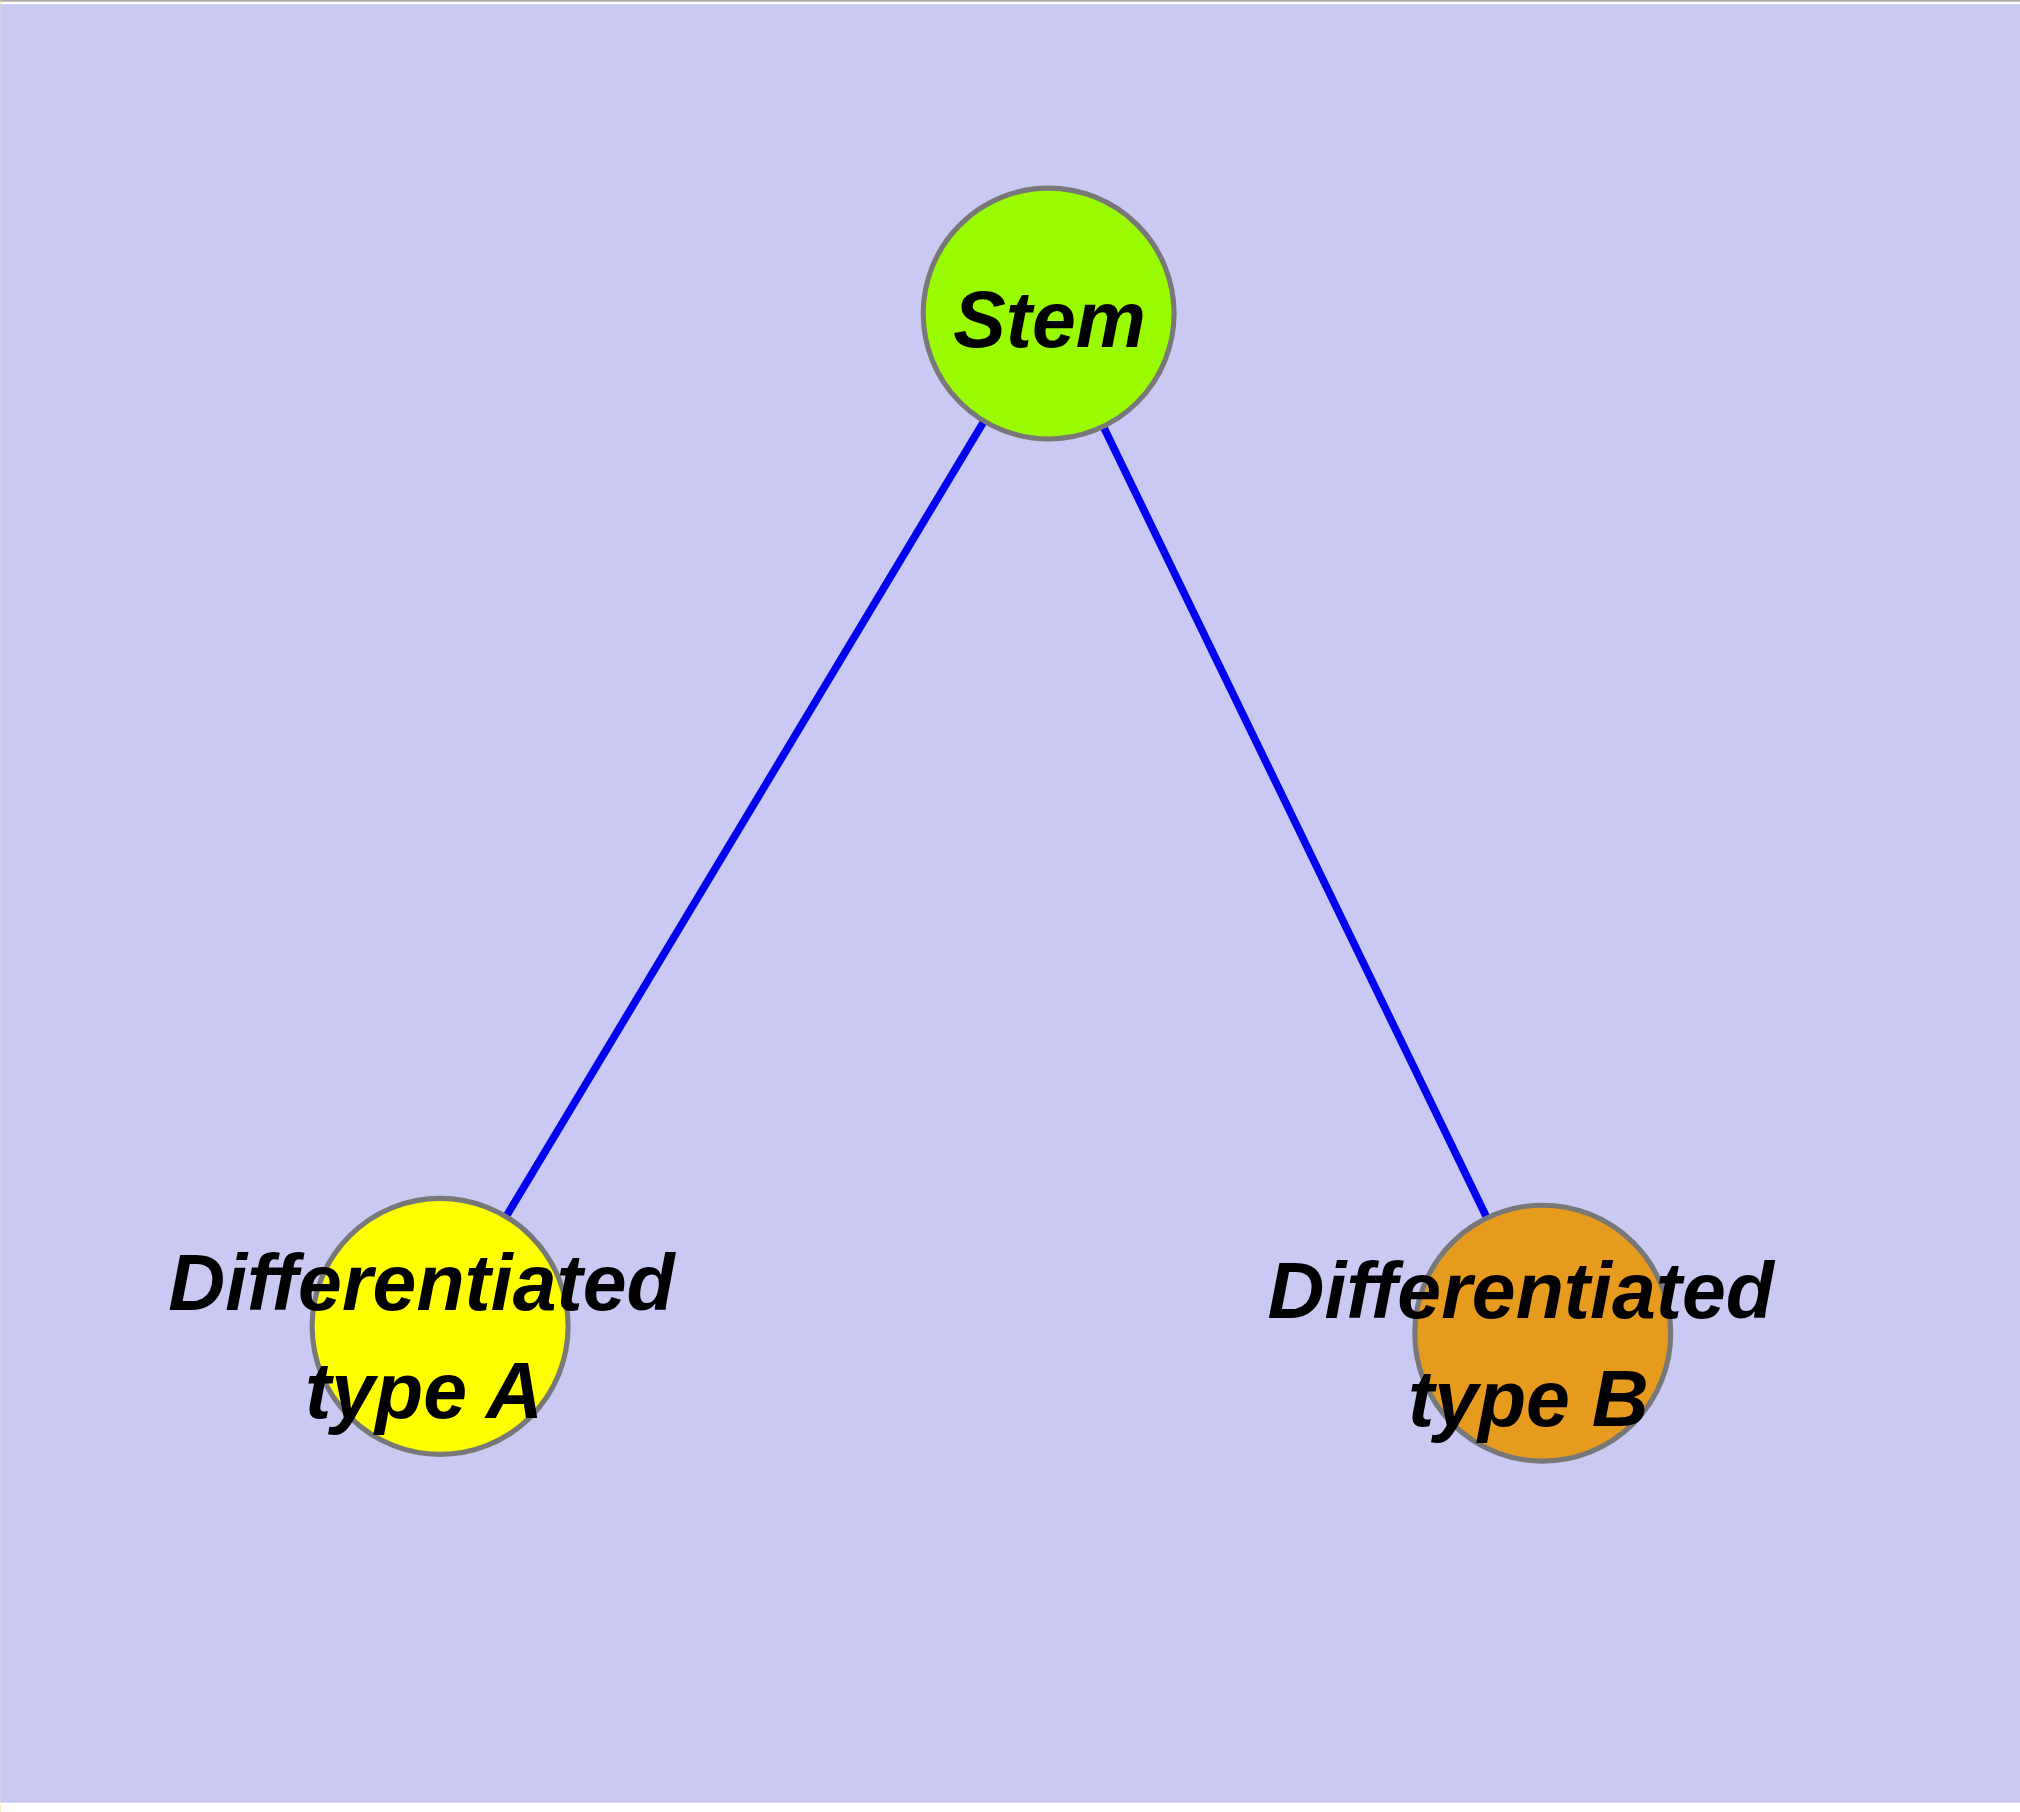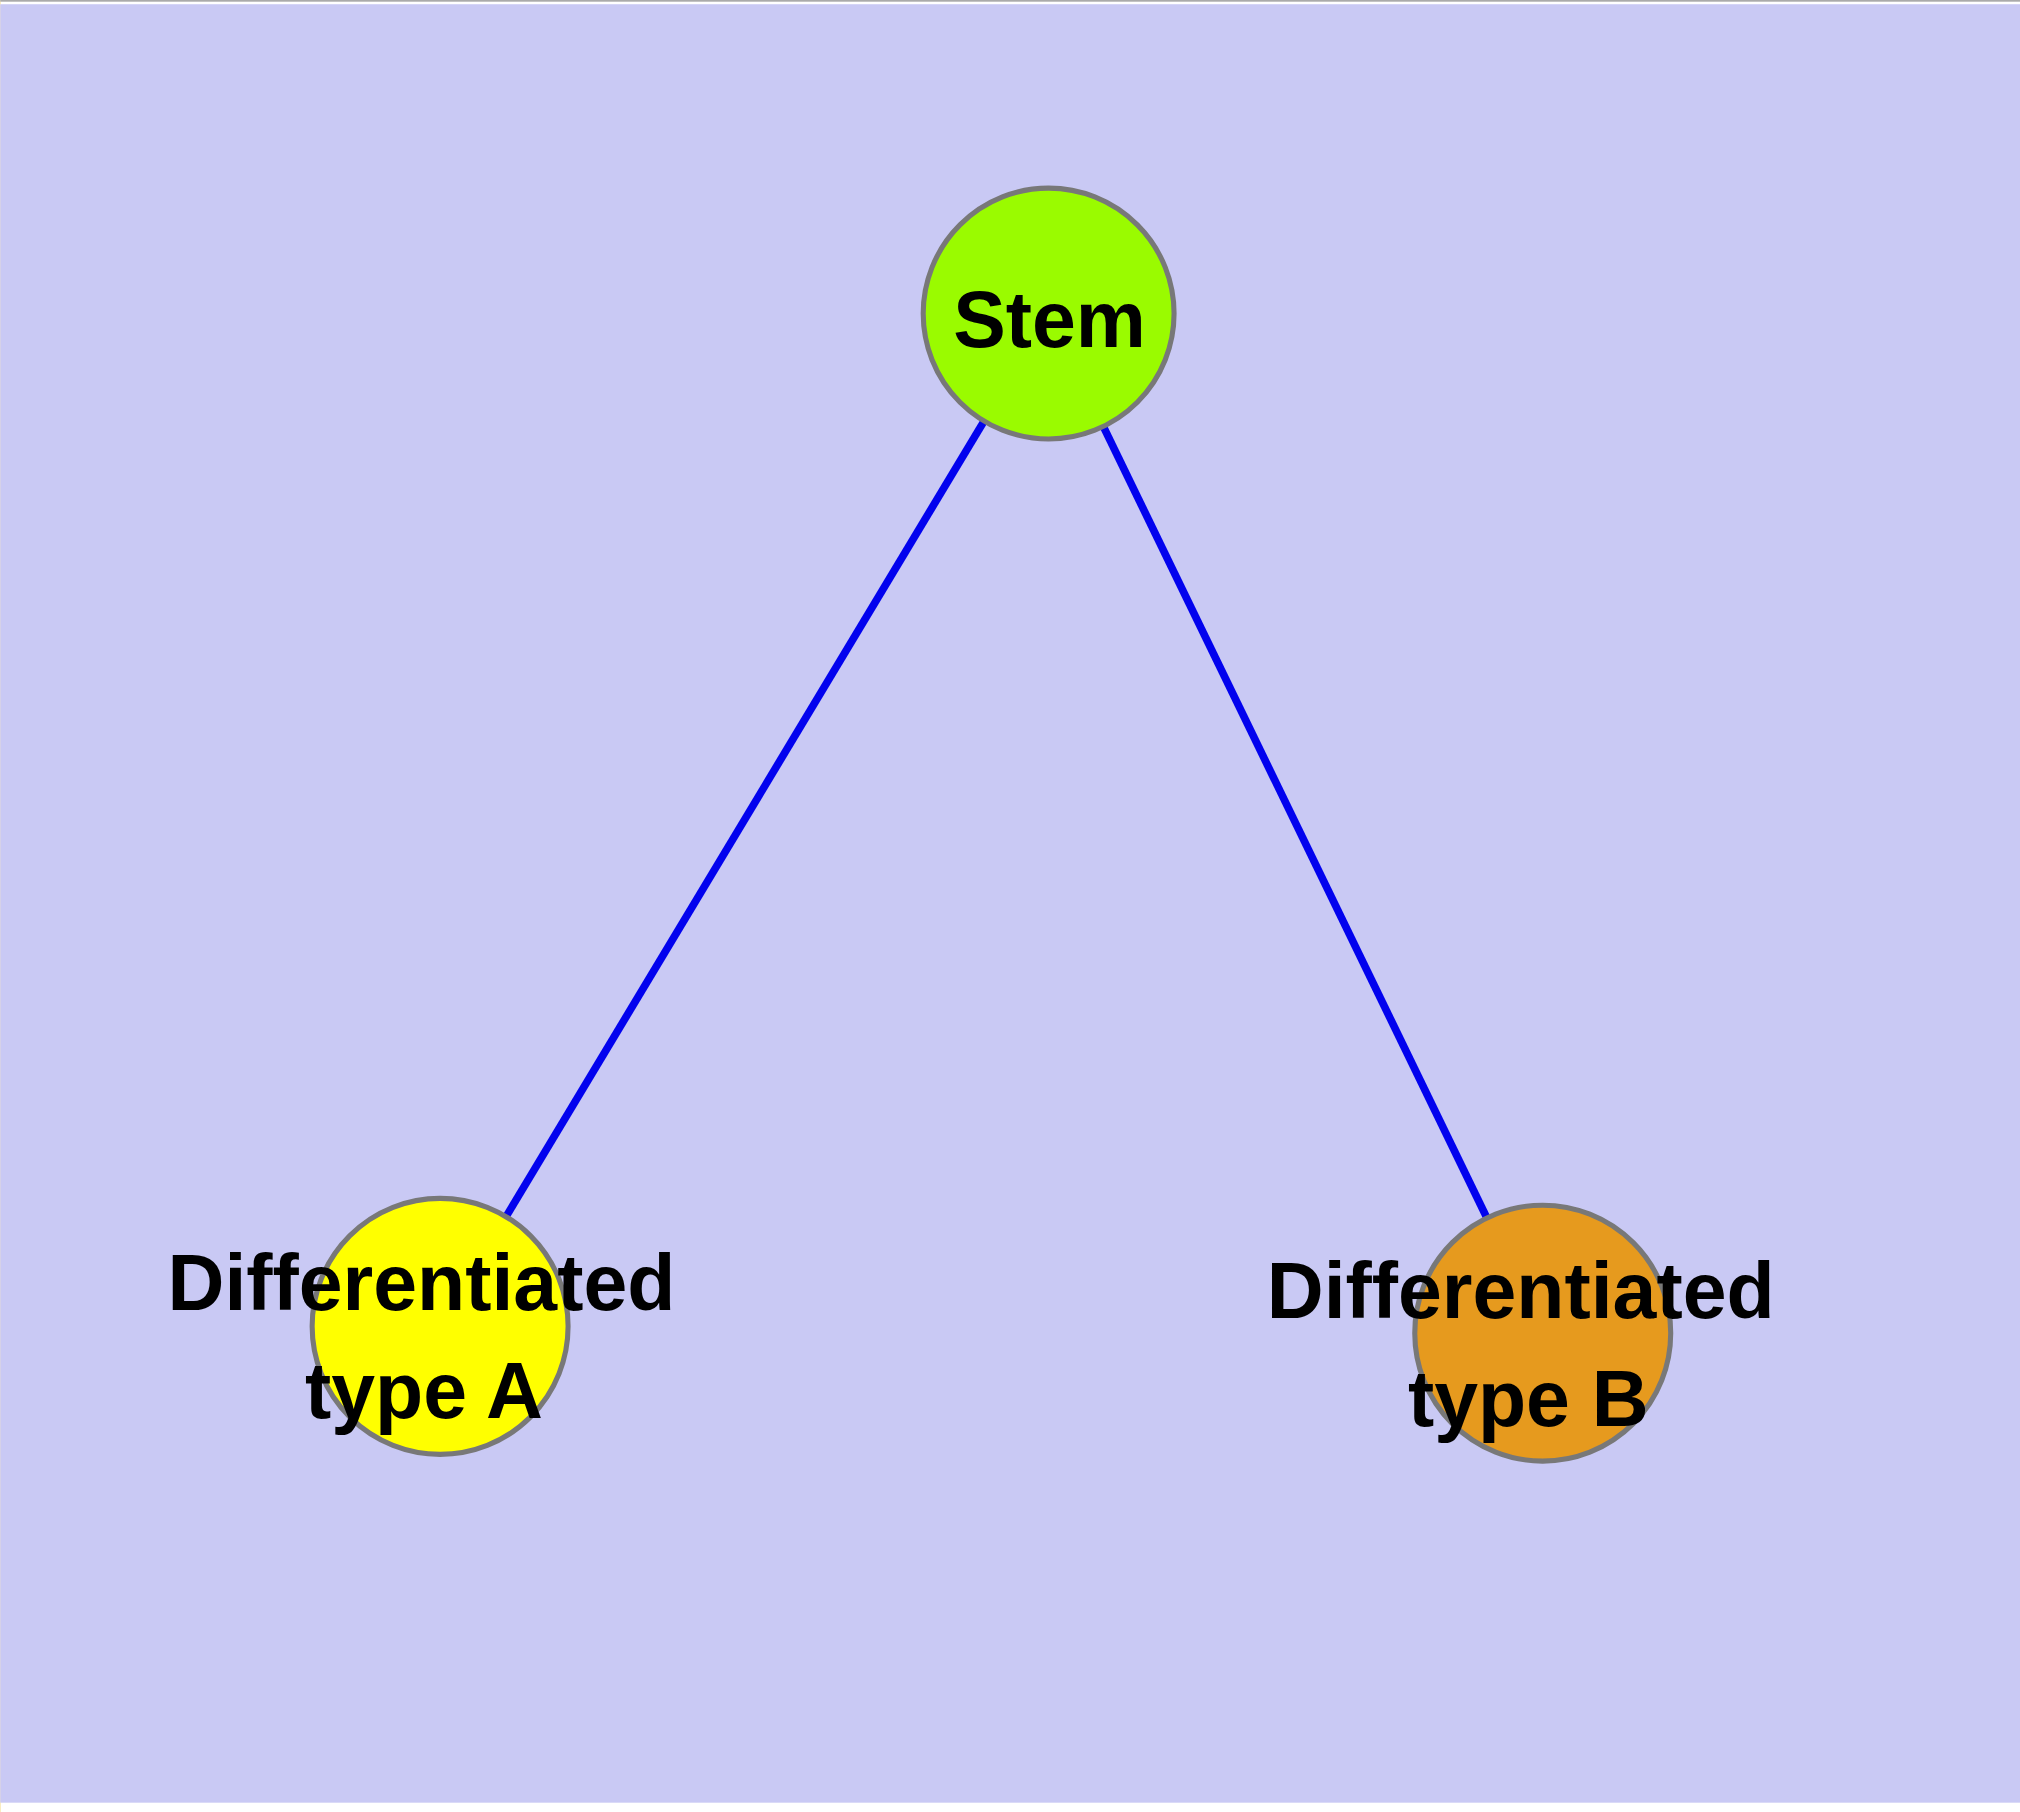--- a/index.html
+++ b/index.html
@@ -6,20 +6,21 @@
     margin: 0;
     padding: 0;
     background: #ffffff;
     font-family: "Liberation Sans", sans-serif;
   }
   .canvas-wrap {
     position: relative;
     width: 2021px;
     height: 1812px;
     background: #eab308;
+    font-style: italic;
   }
   svg.graph {
     display: block;
     width: 2021px;
     height: 1812px;
   }
   .node-label {
     font-family: "Liberation Sans", "DejaVu Sans", sans-serif;
     font-weight: 700;
     font-size: 93px;

